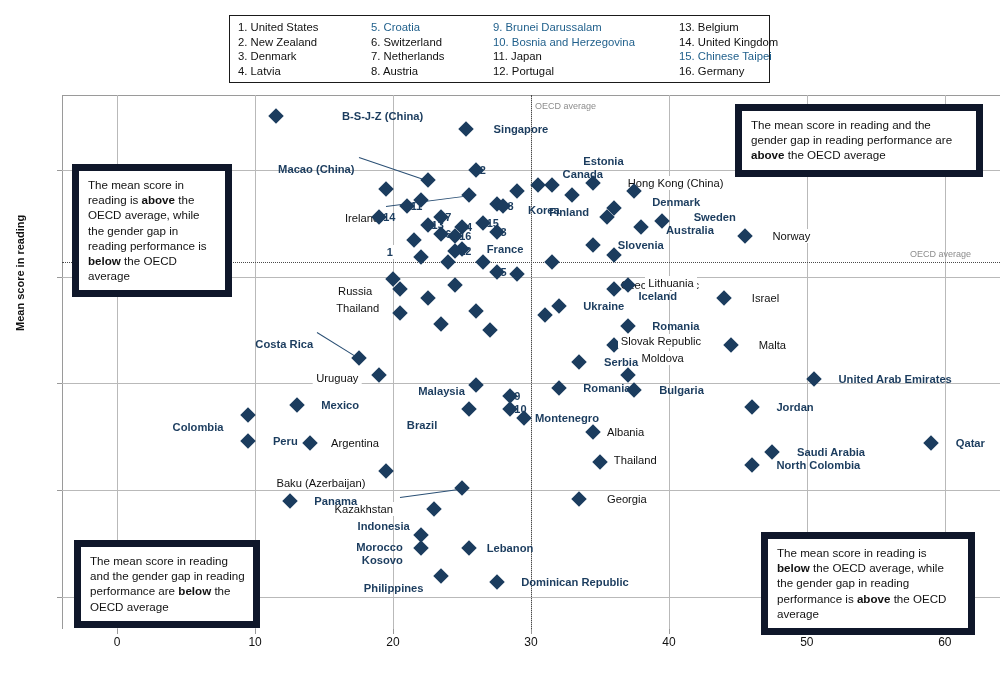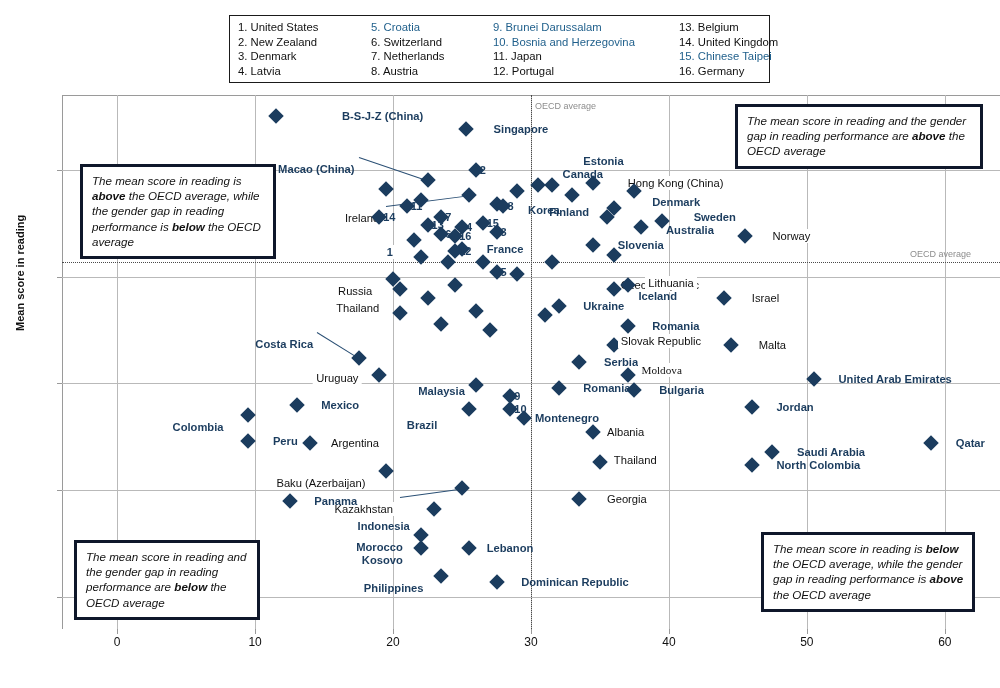--- a/index.html
+++ b/index.html
@@ -90,26 +90,26 @@
   }
   .pt-lab.num{font-weight:bold;color:#1b3c5e;font-size:11px;}
   .pt-lab.rt{transform:translate(-100%,-50%);margin-top:12px;}
   .leader{
     position:absolute;height:0;border-top:1px solid #2a4f74;
     transform-origin:left center;
   }
 
   
   .note{
-    position:absolute;background:#ffffff;border:3px solid #0f172a;
+    position:absolute;background:#ffffff;border:7px solid #0f172a;
     font-size:11.6px;line-height:15.2px;color:#111111;
-    padding:6px 8px 7px 9px;box-sizing:border-box;font-style:italic;
+    padding:6px 8px 7px 9px;box-sizing:border-box;
   }
   .note b{font-weight:bold;}
-  .note-tl{left:80px;top:164px;width:196px;}
+  .note-tl{left:72px;top:164px;width:160px;}
   .note-tr{left:735px;top:104px;width:248px;}
   .note-bl{left:74px;top:540px;width:186px;}
   .note-br{left:761px;top:532px;width:214px;}
 </style>
 </head>
 <body>
 
 <div id="root">
 
   <div class="legend">
@@ -209,21 +209,21 @@
         <div class="pt" title="Malta" style="left: 669.015px; top: 249.912px;"></div>
         <div class="pt-lab hl" style="left: 693.706px; top: 249.912px;">Malta</div>
         <div class="leader" style="left: 255.191px; top: 237.096px; width: 48.6775px; transform: rotate(31.7738deg);"></div>
         <div class="pt" title="Costa Rica" style="left: 296.574px; top: 262.728px;"></div>
         <div class="pt-lab rt" style="left: 251.191px; top: 237.096px;">Costa Rica</div>
         <div class="pt" title="Serbia" style="left: 517.279px; top: 267px;"></div>
         <div class="pt-lab" style="left: 541.971px; top: 267px;">Serbia</div>
         <div class="pt" title="Uruguay" style="left: 317.265px; top: 279.816px;"></div>
         <div class="pt-lab hl rt" style="left: 299.471px; top: 271.272px;">Uruguay</div>
         <div class="pt" title="Moldova" style="left: 565.559px; top: 279.816px;"></div>
-        <div class="pt-lab hl" style="left: 576.456px; top: 275px; font-family: Liberation Serif, serif;">Moldova</div>
+        <div class="pt-lab hl" style="left: 576.456px; top: 263px;">Moldova</div>
         <div class="pt" title="United Arab Emirates" style="left: 751.779px; top: 284.088px;"></div>
         <div class="pt-lab" style="left: 776.471px; top: 284.088px;">United Arab Emirates</div>
         <div class="pt" title="Malaysia" style="left: 413.824px; top: 290.496px;"></div>
         <div class="pt-lab rt" style="left: 402.926px; top: 284.088px;">Malaysia</div>
         <div class="pt" title="Romania" style="left: 496.588px; top: 292.632px;"></div>
         <div class="pt-lab" style="left: 521.279px; top: 292.632px;">Romania</div>
         <div class="pt" title="Bulgaria" style="left: 572.456px; top: 294.768px;"></div>
         <div class="pt-lab" style="left: 597.147px; top: 294.768px;">Bulgaria</div>
         <div class="pt" title="Mexico" style="left: 234.5px; top: 309.72px;"></div>
         <div class="pt-lab" style="left: 259.191px; top: 309.72px;">Mexico</div>

